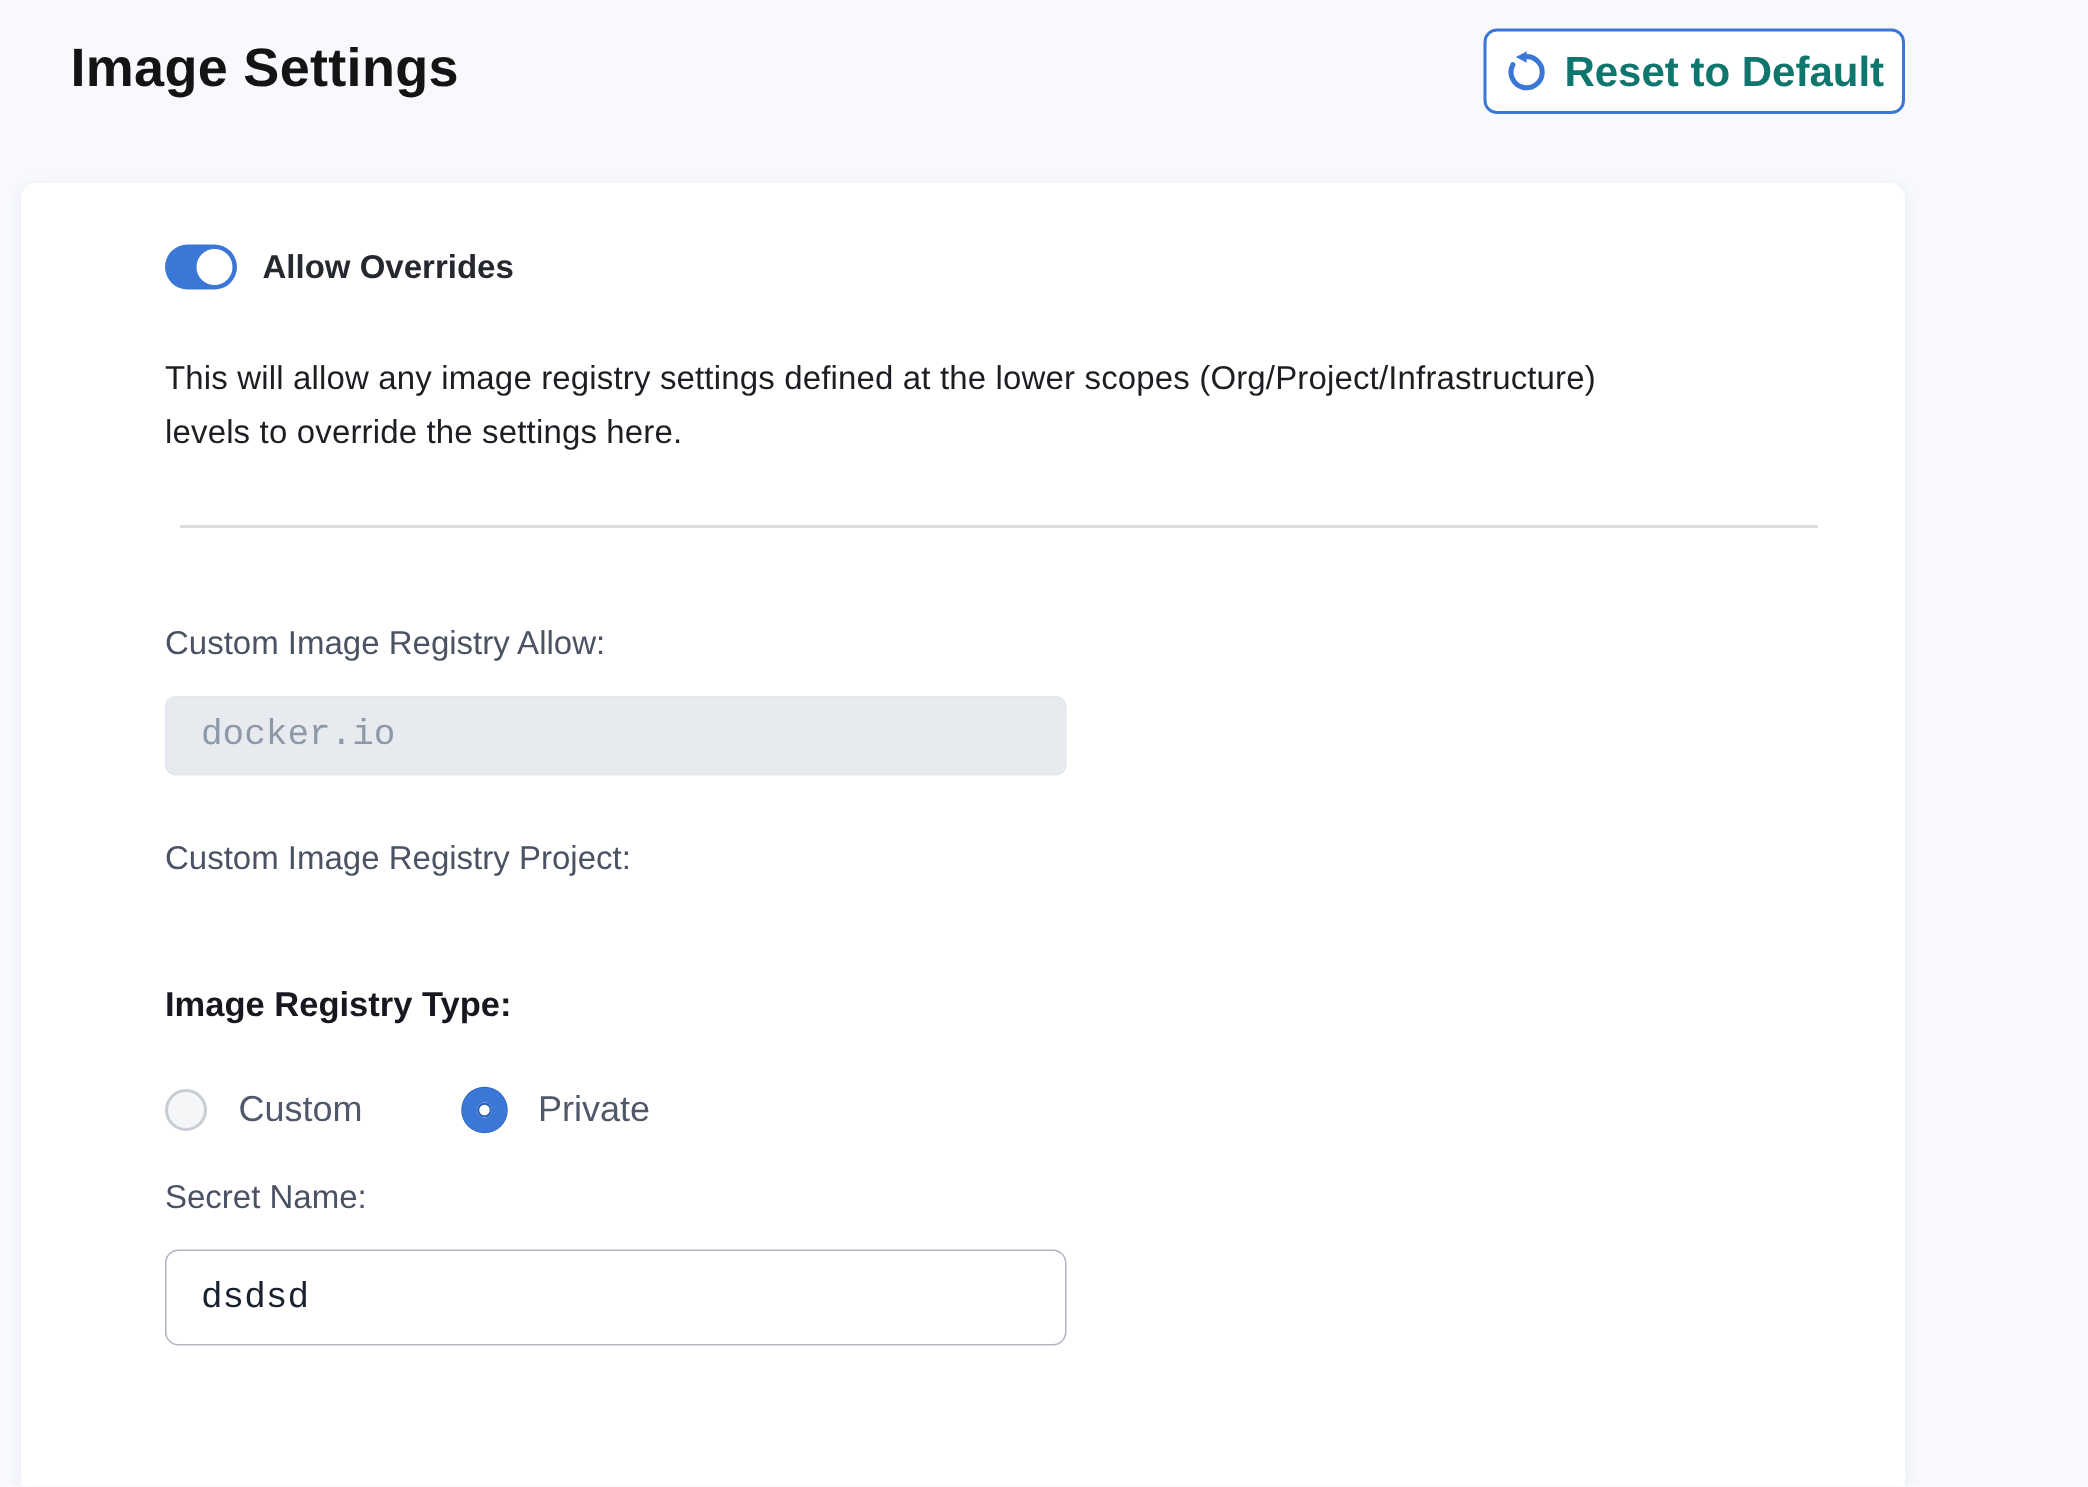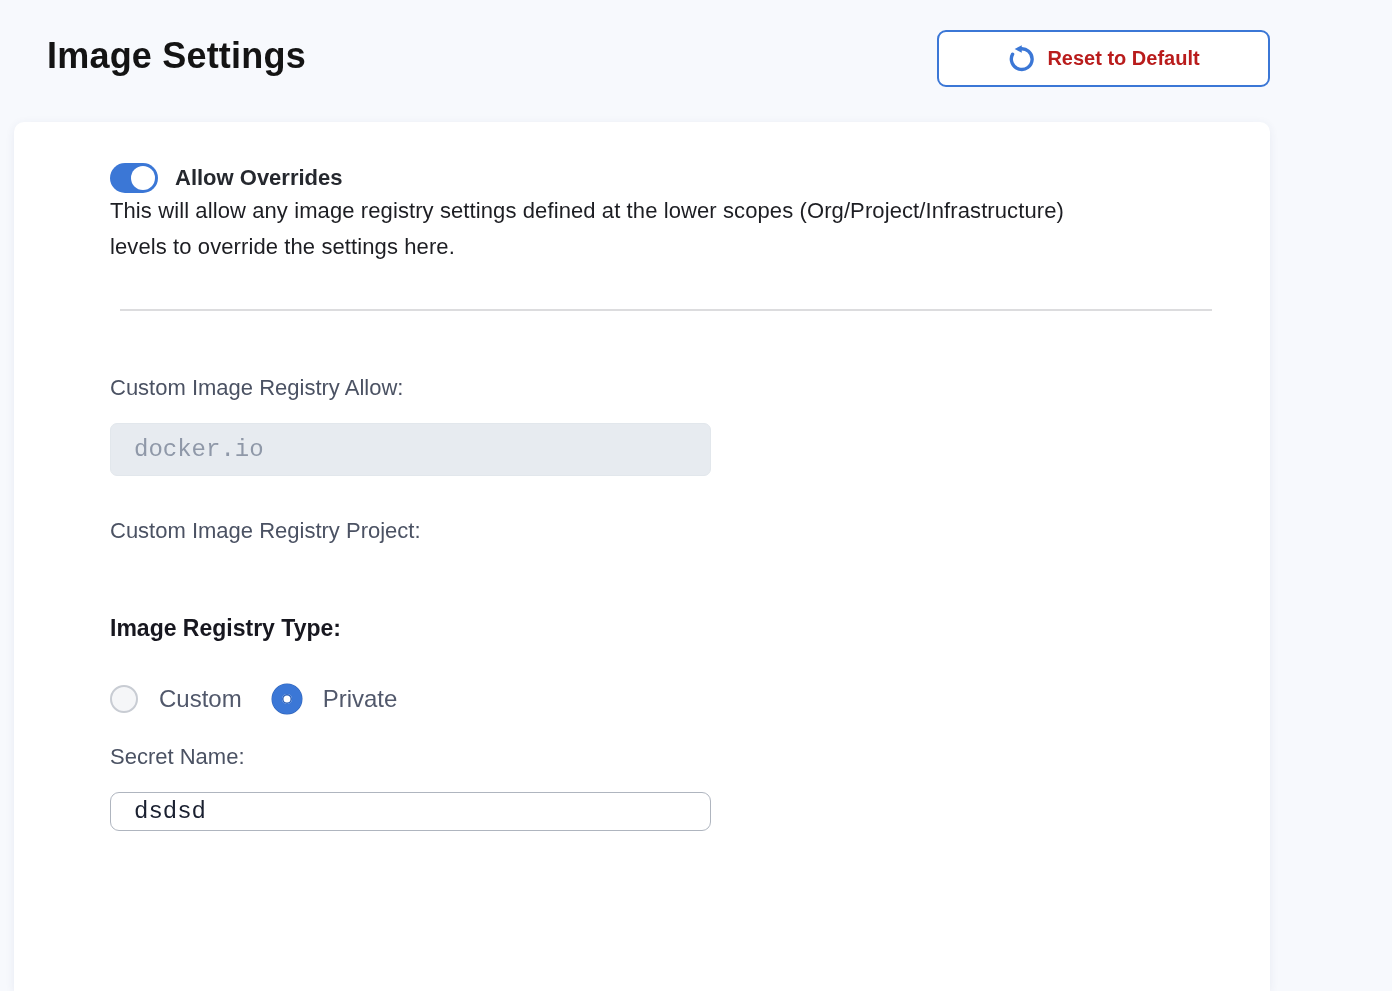--- a/index.html
+++ b/index.html
@@ -7,33 +7,33 @@
     width: 1392px; height: 991px;
     background: #F7F9FD;
     font-family: "Liberation Sans", "DejaVu Sans", sans-serif;
     overflow: hidden;
   }
   .page { width: 1392px; height: 991px; position: relative; }
 
   
   .header {
     display: flex; align-items: flex-start; justify-content: space-between;
-    padding: 30px 122px 0 47px;
+    padding: 19px 122px 0 47px;
     height: 122px;
   }
   .page-title {
     font-size: 36px; font-weight: 700; color: #141414;
     letter-spacing: 0.2px; line-height: 52px;
   }
   .reset-btn {
     display: flex; align-items: center; justify-content: center; gap: 11px;
-    width: 333px; height: 57px;
+    width: 281px; height: 57px;
     background: #FFFFFF;
     border: 2px solid #3B77D6; border-radius: 9px;
-    color: #b91c1c; font-size: 20px; font-weight: 700;
+    color: #0f766e; font-size: 28px; font-weight: 700;
     font-family: inherit; cursor: pointer;
   }
   .reset-btn svg { display: block; }
 
   
   .card {
     position: absolute; left: 14px; top: 122px;
     width: 1256px; height: 869px;
     background: #FFFFFF;
     border-radius: 10px 10px 0 0;
@@ -49,20 +49,21 @@
   }
   .toggle .knob {
     position: absolute; top: 3px; left: 21px;
     width: 24px; height: 24px; border-radius: 50%;
     background: #FFFFFF;
   }
   .toggle-label { font-size: 22px; color: #25282E; }
 
   
   .desc {
+    margin-top: 41px;
     font-size: 22px; line-height: 36px; color: #1D1E23;
     letter-spacing: 0.1px;
   }
 
   .divider {
     border: none; height: 2px; background: #DCDCDE;
     margin: 44px 0 0 10px; width: 1092px;
   }
 
   
@@ -78,34 +79,34 @@
     width: 601px; height: 53px;
     font-family: Liberation Mono, monospace; font-size: 24px;
     padding: 0 23px;
     border-radius: 7px;
   }
   .text-input:disabled {
     background: #E7EBF0; border: 1px solid #E2E7EC; color: #8F98A8;
   }
   .text-input:disabled::placeholder { color: #8F98A8; opacity: 1; }
   .input-secret {
-    height: 39px;
+    height: 64px;
     background: #FFFFFF; border: 1.5px solid #AFB5BF;
     color: #1A2030; border-radius: 9px;
   }
 
   .type-label {
     margin-top: 70px;
     font-size: 23px; font-weight: 700; color: #17171F; line-height: 28px;
   }
 
   
   .radio-row { margin-top: 42px; display: flex; align-items: center; height: 30px; }
   .radio-option { display: flex; align-items: center; cursor: pointer; }
-  .radio-option + .radio-option { margin-left: 30px; }
+  .radio-option + .radio-option { margin-left: 66px; }
   .radio-circle {
     width: 28px; height: 28px; border-radius: 50%;
     background: #F5F6F8; border: 2px solid #C8CCD3;
   }
   .radio-circle.checked {
     width: 30px; height: 30px;
     background: #FFFFFF; border: 10px solid #3B77D6;
     box-shadow: 0 0 0 1.5px #2E62B8 inset, 0 0 0 0.5px #2E62B8;
   }
   .radio-text { margin-left: 21px; font-size: 24px; color: #51586B; }

